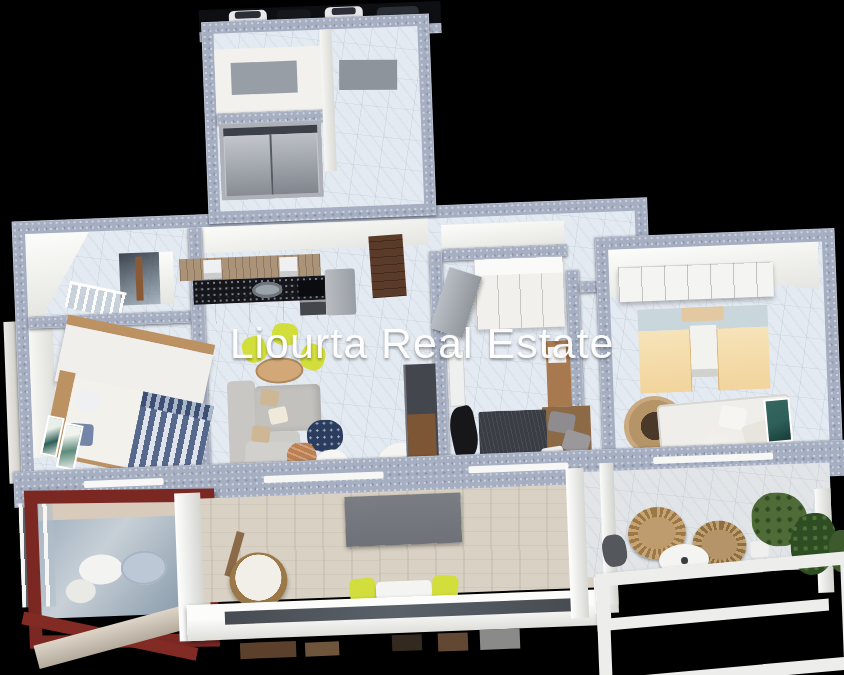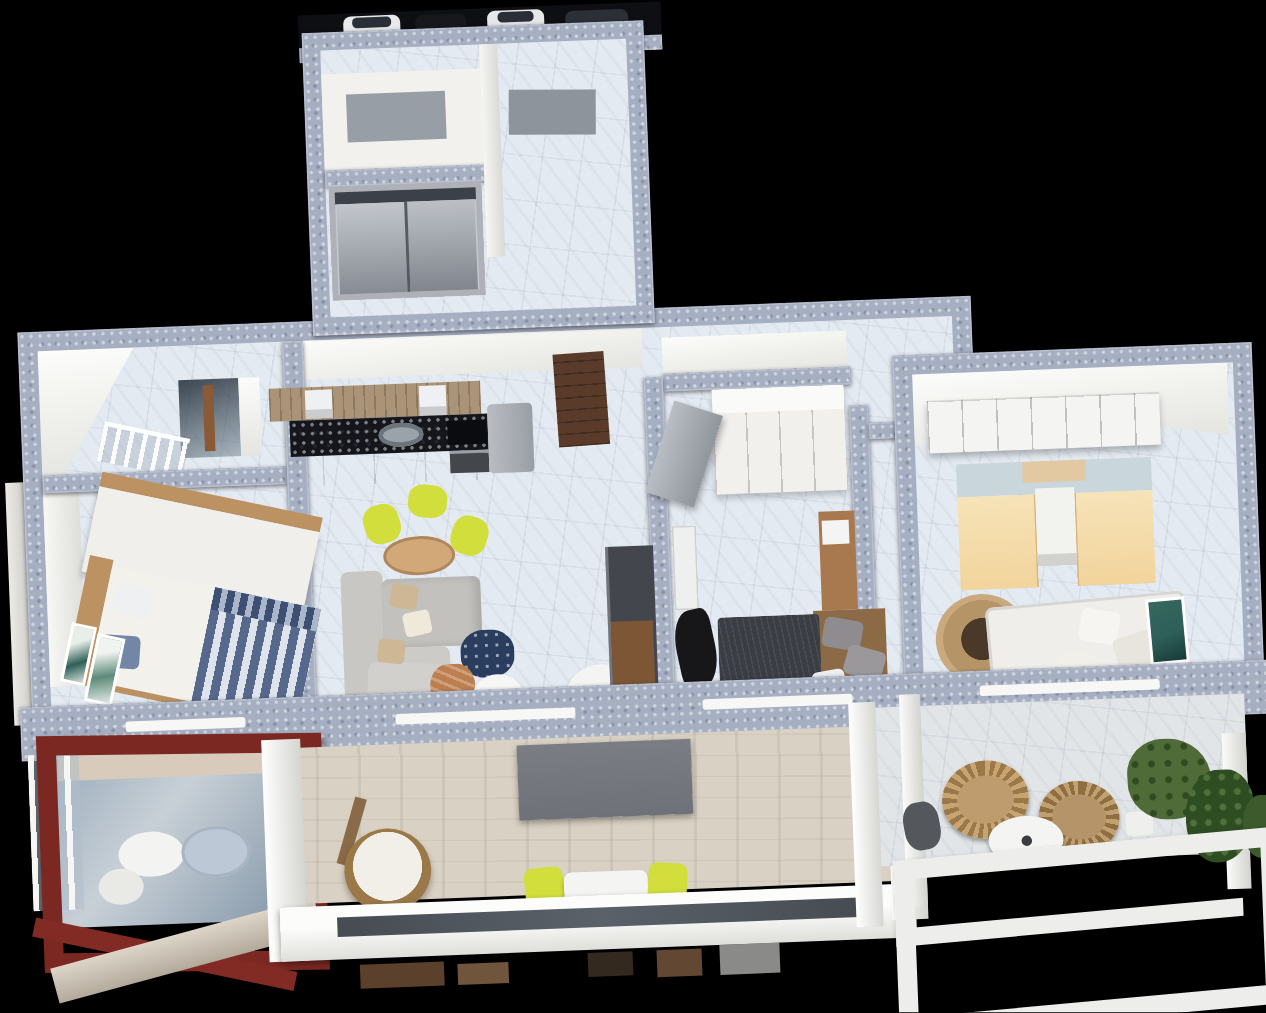--- a/index.html
+++ b/index.html
@@ -232,13 +232,14 @@
     <div class="a" style="left:184px;top:84px;width:18px;height:16px;background:#efefed;border-radius:3px;"></div>
     <div class="a" style="left:186px;top:36px;width:56px;height:54px;background:var(--plant_green);border-radius:45% 55% 50% 50%;background-image:radial-gradient(rgba(20,40,10,.5) 2px,transparent 2.5px);background-size:11px 11px;"></div>
     <div class="a" style="left:224px;top:58px;width:46px;height:62px;background:var(--plant_dark);border-radius:50% 40% 55% 45%;background-image:radial-gradient(rgba(110,150,80,.5) 2px,transparent 2.5px);background-size:10px 10px;"></div>
     <div class="a" style="left:262px;top:76px;width:26px;height:42px;background:#3c5a2c;border-radius:45%;"></div>
     <div class="a" style="left:28px;top:104px;width:232px;height:92px;border:13px solid #ededeb;transform:skewY(-3deg);box-shadow:2px 3px 5px rgba(0,0,0,.45);"></div>
     <div class="a" style="left:28px;top:150px;width:232px;height:12px;background:#ededeb;transform:skewY(-3deg);"></div>
   </div>
 
  </div>
 
+ <div class="wm">Liourta Real Estate</div>
 </div>
 
 </body></html>

